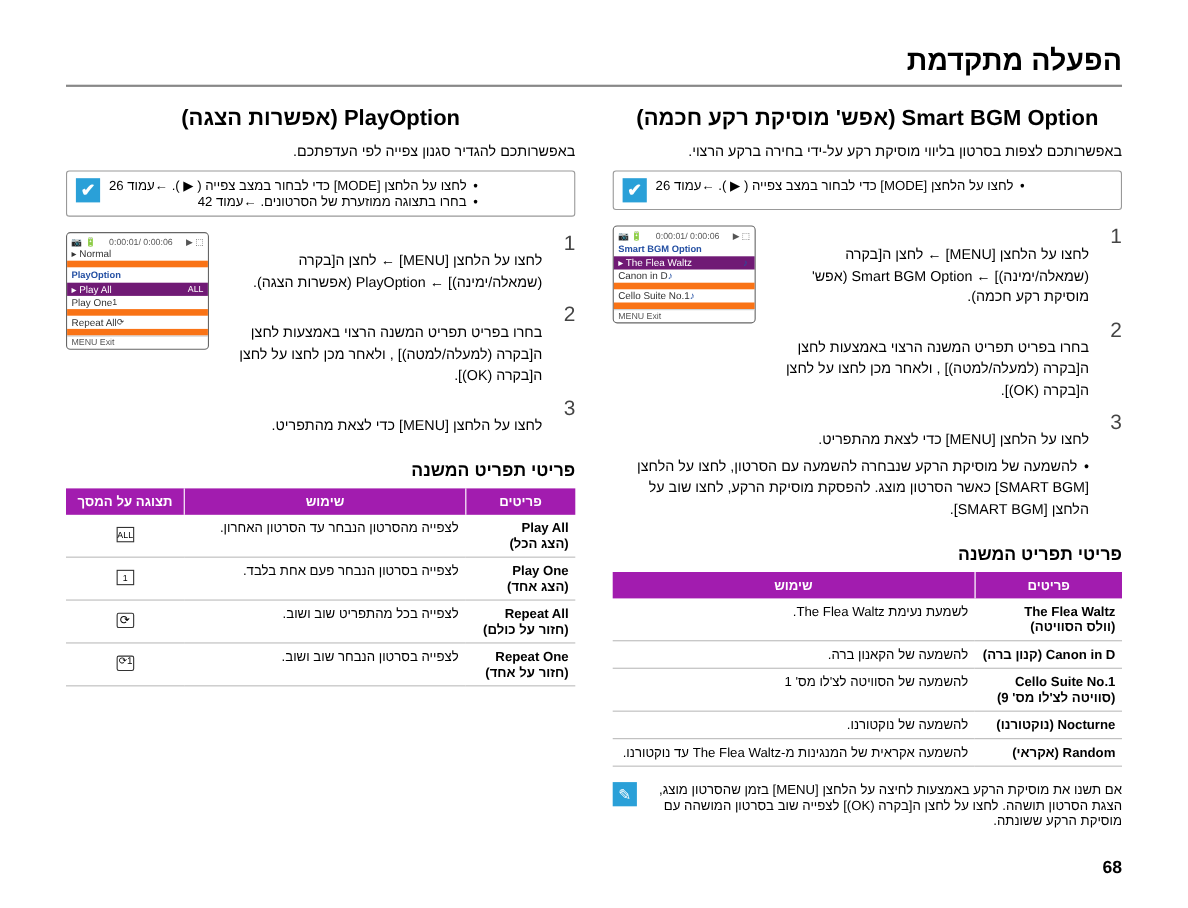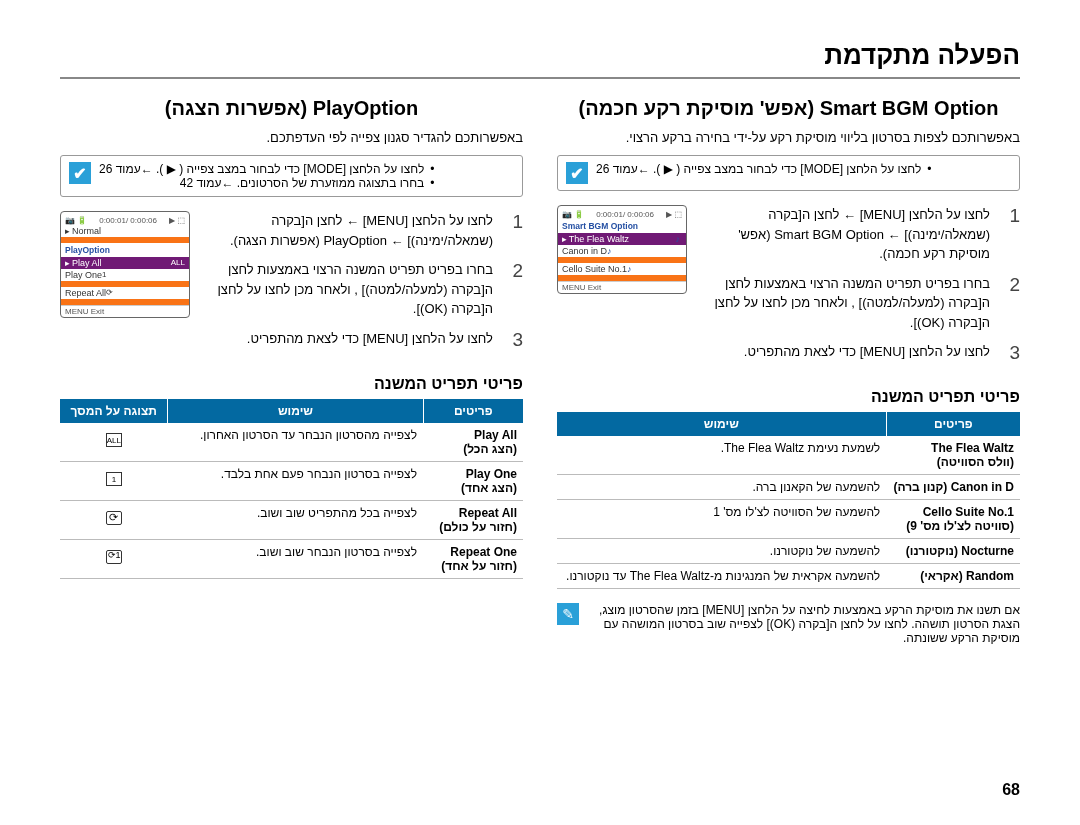--- a/index.html
+++ b/index.html
@@ -76,21 +76,21 @@
     align-items: flex-start;
     margin-bottom: 10px;
   }
   .step-num {
     font-size: 19px;
     font-weight: normal;
     margin-left: 12px;
     min-width: 18px;
     color: #444;
   }
-  .step-body { flex: 1; font-size: 13px; line-height: 1.5; }
+  .step-body { flex: 1; font-size: 13px; line-height: 1.5; margin-top: 16px; }
   .screenshot {
     float: left;
     width: 130px;
     border: 1px solid #666;
     border-radius: 4px;
     margin: 0 10px 8px 0;
     font-size: 9px;
     direction: ltr;
     text-align: left;
     padding: 4px 0 0 0;
@@ -133,21 +133,21 @@
     font-size: 16px;
     font-weight: bold;
     margin: 14px 0 6px 0;
   }
   table {
     width: 100%;
     border-collapse: collapse;
     font-size: 12px;
   }
   th {
-    background: #0369a1;
+    background: #a21caf;
     color: #fff;
     font-weight: bold;
     padding: 5px;
     text-align: center;
     border-left: 1px solid #fff;
   }
   th:last-child { border-left: none; }
   td {
     padding: 5px 6px;
     border-bottom: 1px solid #bbb;
@@ -332,20 +332,23 @@
         <div class="step-body">לחצו על הלחצן [MENU] ← לחצן ה[בקרה (שמאלה/ימינה)] ← Smart BGM Option (אפש' מוסיקת רקע חכמה).</div>
       </div>
       <div class="step-row">
         <div class="step-num">2</div>
         <div class="step-body">בחרו בפריט תפריט המשנה הרצוי באמצעות לחצן ה[בקרה (למעלה/למטה)] , ולאחר מכן לחצו על לחצן ה[בקרה (OK)].</div>
       </div>
       <div class="step-row">
         <div class="step-num">3</div>
         <div class="step-body">
           <span>לחצו על הלחצן [MENU] כדי לצאת מהתפריט.</span>
+          <ul class="disc-list" style="margin-top:4px;">
+            <li>להשמעה של מוסיקת הרקע שנבחרה להשמעה עם הסרטון, לחצו על הלחצן [SMART BGM] כאשר הסרטון מוצג. להפסקת מוסיקת הרקע, לחצו שוב על הלחצן [SMART BGM].</li>
+          </ul>
         </div>
       </div>
 
       <div style="clear:both"></div>
       <div class="sub-menu-title">פריטי תפריט המשנה</div>
       <table>
         <thead>
             <tr>
           <th>פריטים</th>
           <th>שימוש</th>

